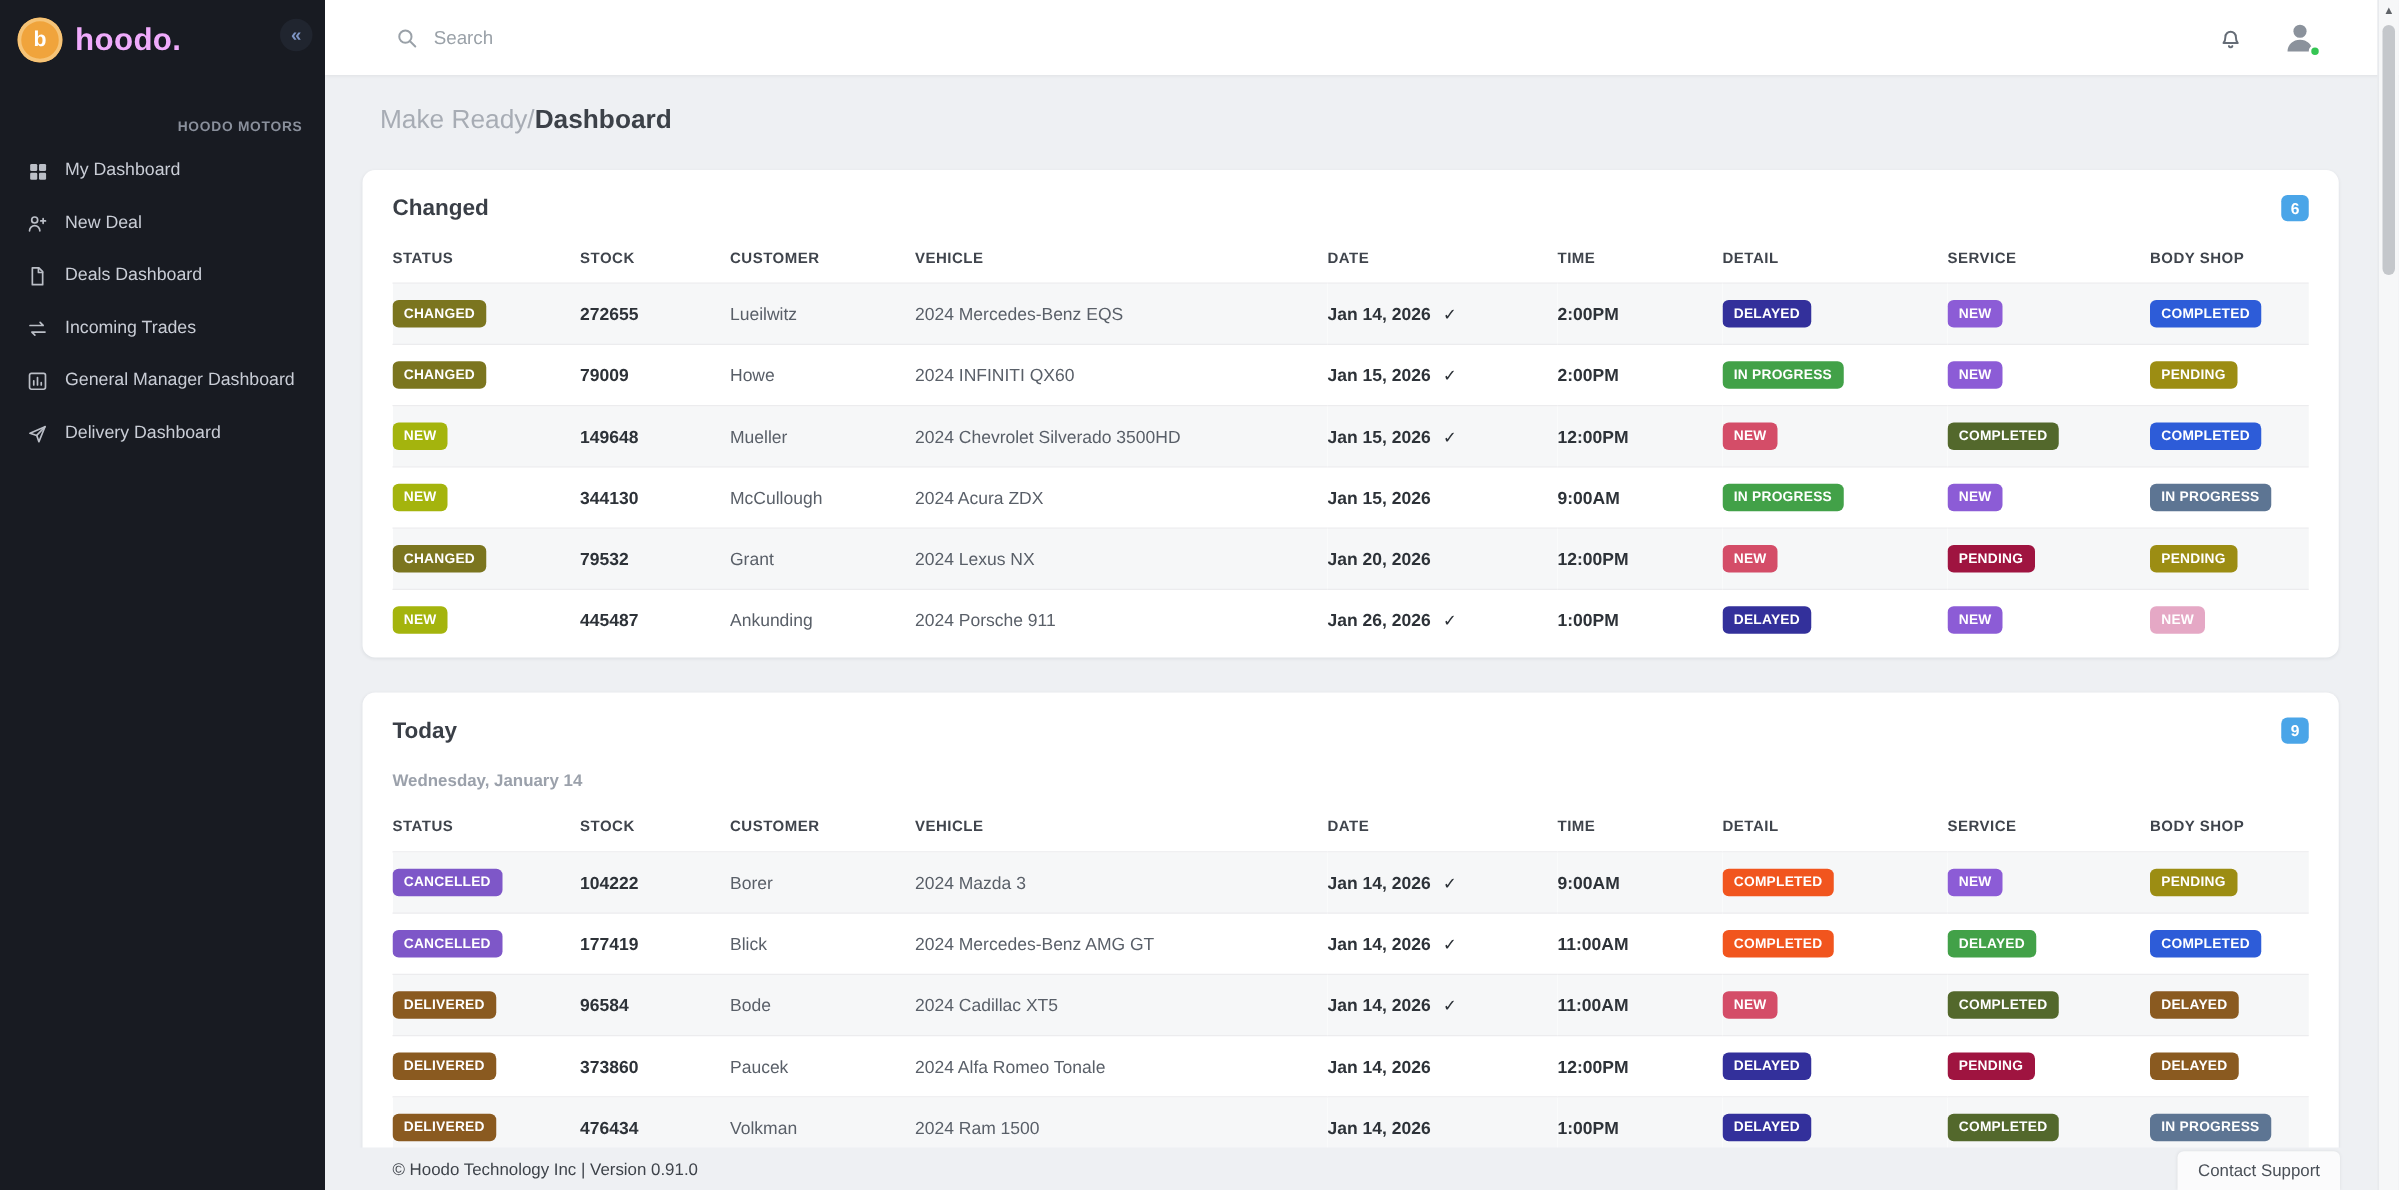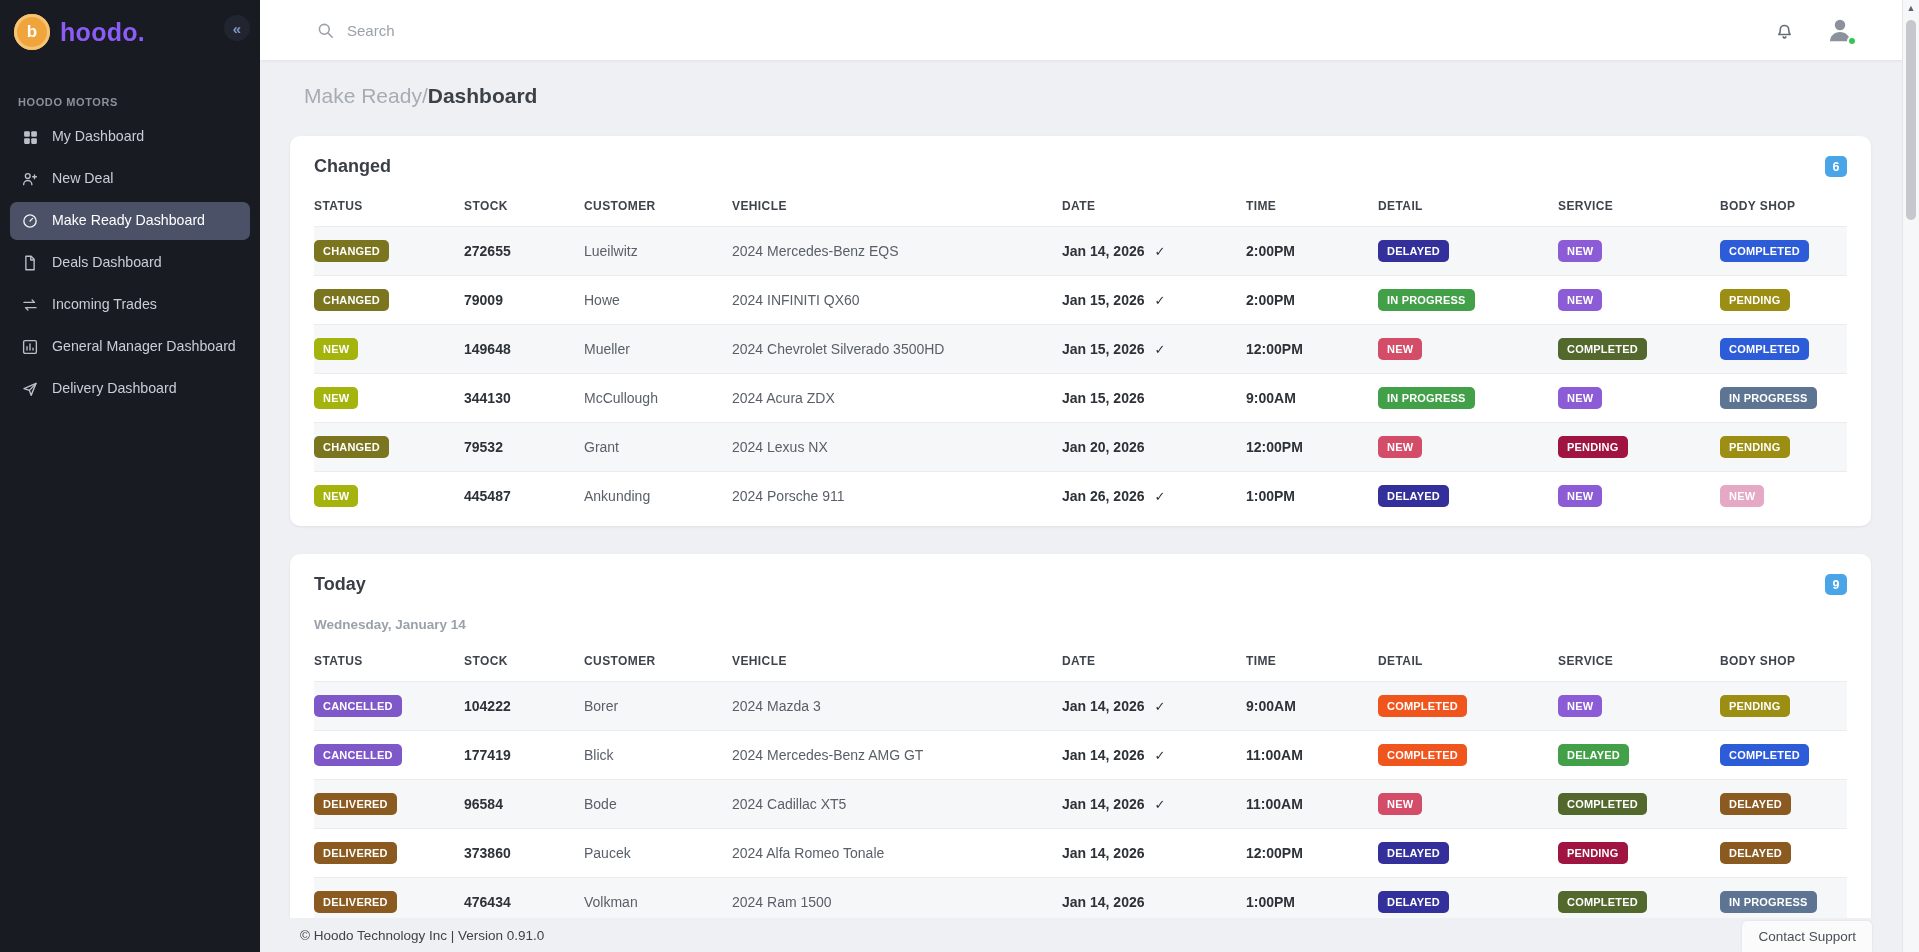--- a/index.html
+++ b/index.html
@@ -8,27 +8,27 @@
   .app { position:relative; display:flex; width:1919px; height:952px; }
 
   
   .sidebar { width:260px; flex-shrink:0; background:#181b22; color:#c9cdd6;
     display:flex; flex-direction:column; position:relative; }
   .sidebar-top { height:64px; display:flex; align-items:center; padding:0 14px; position:relative; }
   .logo { display:flex; align-items:center; cursor:pointer; }
   .logo-circle { width:36px; height:36px; border-radius:50%; background:#f0a43c;
     display:flex; align-items:center; justify-content:center; box-shadow:inset 0 0 0 3px #f6c477; }
   .logo-letter { color:#fff; font-weight:bold; font-size:17px; }
-  .brand { margin-left:10px; font-size:25px; font-weight:bold; color:#8b5cf6; letter-spacing:.3px; }
+  .brand { margin-left:10px; font-size:25px; font-weight:bold; color:#f0abfc; letter-spacing:.3px; }
   .collapse-btn { position:absolute; right:10px; top:15px; width:26px; height:26px;
     border-radius:50%; background:#20252f; color:#7e95c4; display:flex; align-items:center;
     justify-content:center; cursor:pointer; }
   .collapse-glyph { font-size:15px; font-weight:bold; line-height:1; }
   .section-label { margin:32px 18px 8px; font-size:11px; font-weight:bold;
-    letter-spacing:.6px; color:#8a909c; }
+    letter-spacing:.6px; color:#8a909c;text-align:right; }
   .nav { display:flex; flex-direction:column; }
   .nav-bottom { margin-top:auto; margin-bottom:14px; }
   .nav-item { display:flex; align-items:flex-end; gap:12px; padding:10px 10px;
     margin:2px 10px; border-radius:7px; font-size:14.2px; line-height:1.25;
     color:#c9cdd6; cursor:pointer; }
   .nav-item.active { background:#4b5166; color:#fff; }
   .nav-icon { width:20px; flex-shrink:0; display:flex; align-items:center;
     justify-content:center; opacity:.92; }
 
   
@@ -64,21 +64,21 @@
   .data-table td { padding:13px 8px 13px 0; font-size:14px; color:#595f68;
     border-top:1px solid #ececee; overflow:hidden; white-space:nowrap; }
   .data-table tbody tr:first-child td { border-top:none; }
   .data-table tbody tr:nth-child(odd) { background:#f6f7f8; }
   .data-table td.b { color:#2d3238; font-weight:bold; font-size:14px; }
   .badge { display:inline-block; padding:5px 9px; border-radius:5px; color:#fff;
     font-size:11px; font-weight:bold; letter-spacing:.2px; white-space:nowrap; }
   .check { margin-left:6px; color:#2d3238; font-weight:bold; font-size:13px; }
 
   .footer { position:absolute; left:0; right:17px; bottom:0; height:34px;
-    background:#eef0f3; display:flex; align-items:center; padding-left:40px; z-index:5; }
+    background:#eef0f3; display:flex; align-items:center; padding-left:54px; z-index:5; }
   .copyright { font-size:13.5px; color:#3e434a; }
   .support-btn { position:absolute; right:30px; bottom:0; padding:8px 16px;
     background:#fbfbfc; border-radius:5px 5px 0 0; color:#4a5058; font-size:13.5px;
     box-shadow:0 0 3px rgba(0,0,0,.08); cursor:pointer; }
 
   
   .scrollbar { position:absolute; top:0; right:0; width:17px; height:100%;
     background:#f6f7f8; border-left:1px solid #e4e6e9; z-index:10; }
   .sb-arrow { height:16px; display:flex; align-items:center; justify-content:center;
     font-size:9px; color:#5f6368; cursor:pointer; }
@@ -117,29 +117,20 @@
         </div>
         <div class="nav-item">
           <span class="nav-icon">
             <svg width="18" height="18" viewBox="0 0 24 24" fill="none" stroke="currentColor" stroke-width="1.8" stroke-linecap="round" stroke-linejoin="round">
               <circle cx="9" cy="8" r="3.2"></circle>
               <path d="M3.5 19.5c0-3 2.5-5.5 5.5-5.5s5.5 2.5 5.5 5.5"></path>
               <path d="M18 6.5v5M15.5 9h5"></path>
             </svg>
           </span>
           <span class="nav-label">New Deal</span>
-        </div>
-        <div class="nav-item active">
-          <span class="nav-icon">
-            <svg width="18" height="18" viewBox="0 0 24 24" fill="none" stroke="currentColor" stroke-width="1.8" stroke-linecap="round" stroke-linejoin="round">
-              <circle cx="12" cy="12" r="8.2"></circle>
-              <path d="M12 12l3.5-3.5"></path>
-            </svg>
-          </span>
-          <span class="nav-label">Make Ready Dashboard</span>
         </div>
         <div class="nav-item">
           <span class="nav-icon">
             <svg width="18" height="18" viewBox="0 0 24 24" fill="none" stroke="currentColor" stroke-width="1.8" stroke-linecap="round" stroke-linejoin="round">
               <path d="M6.5 3h7l4 4v14h-11z"></path>
               <path d="M13 3.5V8h4.3"></path>
             </svg>
           </span>
           <span class="nav-label">Deals Dashboard</span>
         </div>

